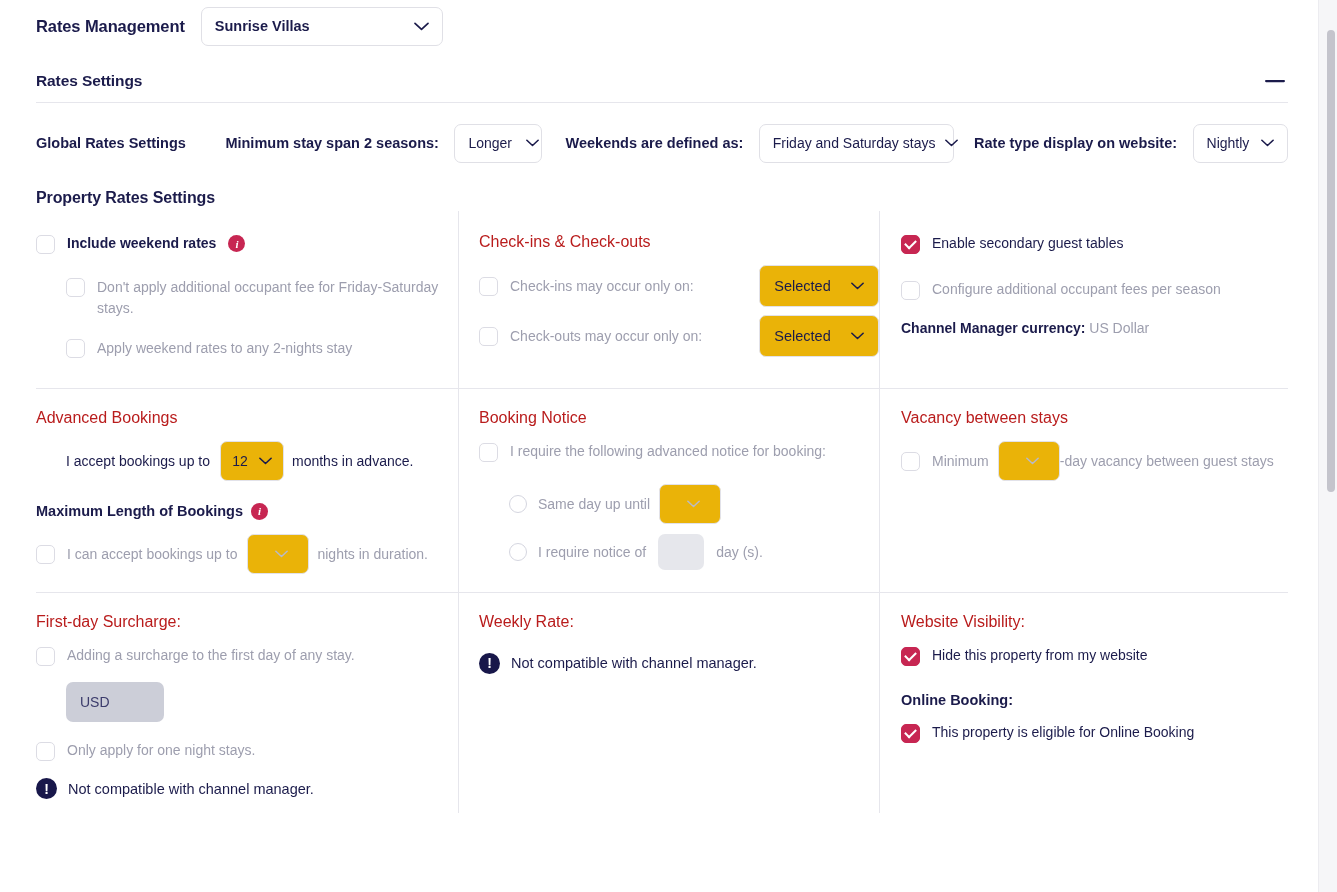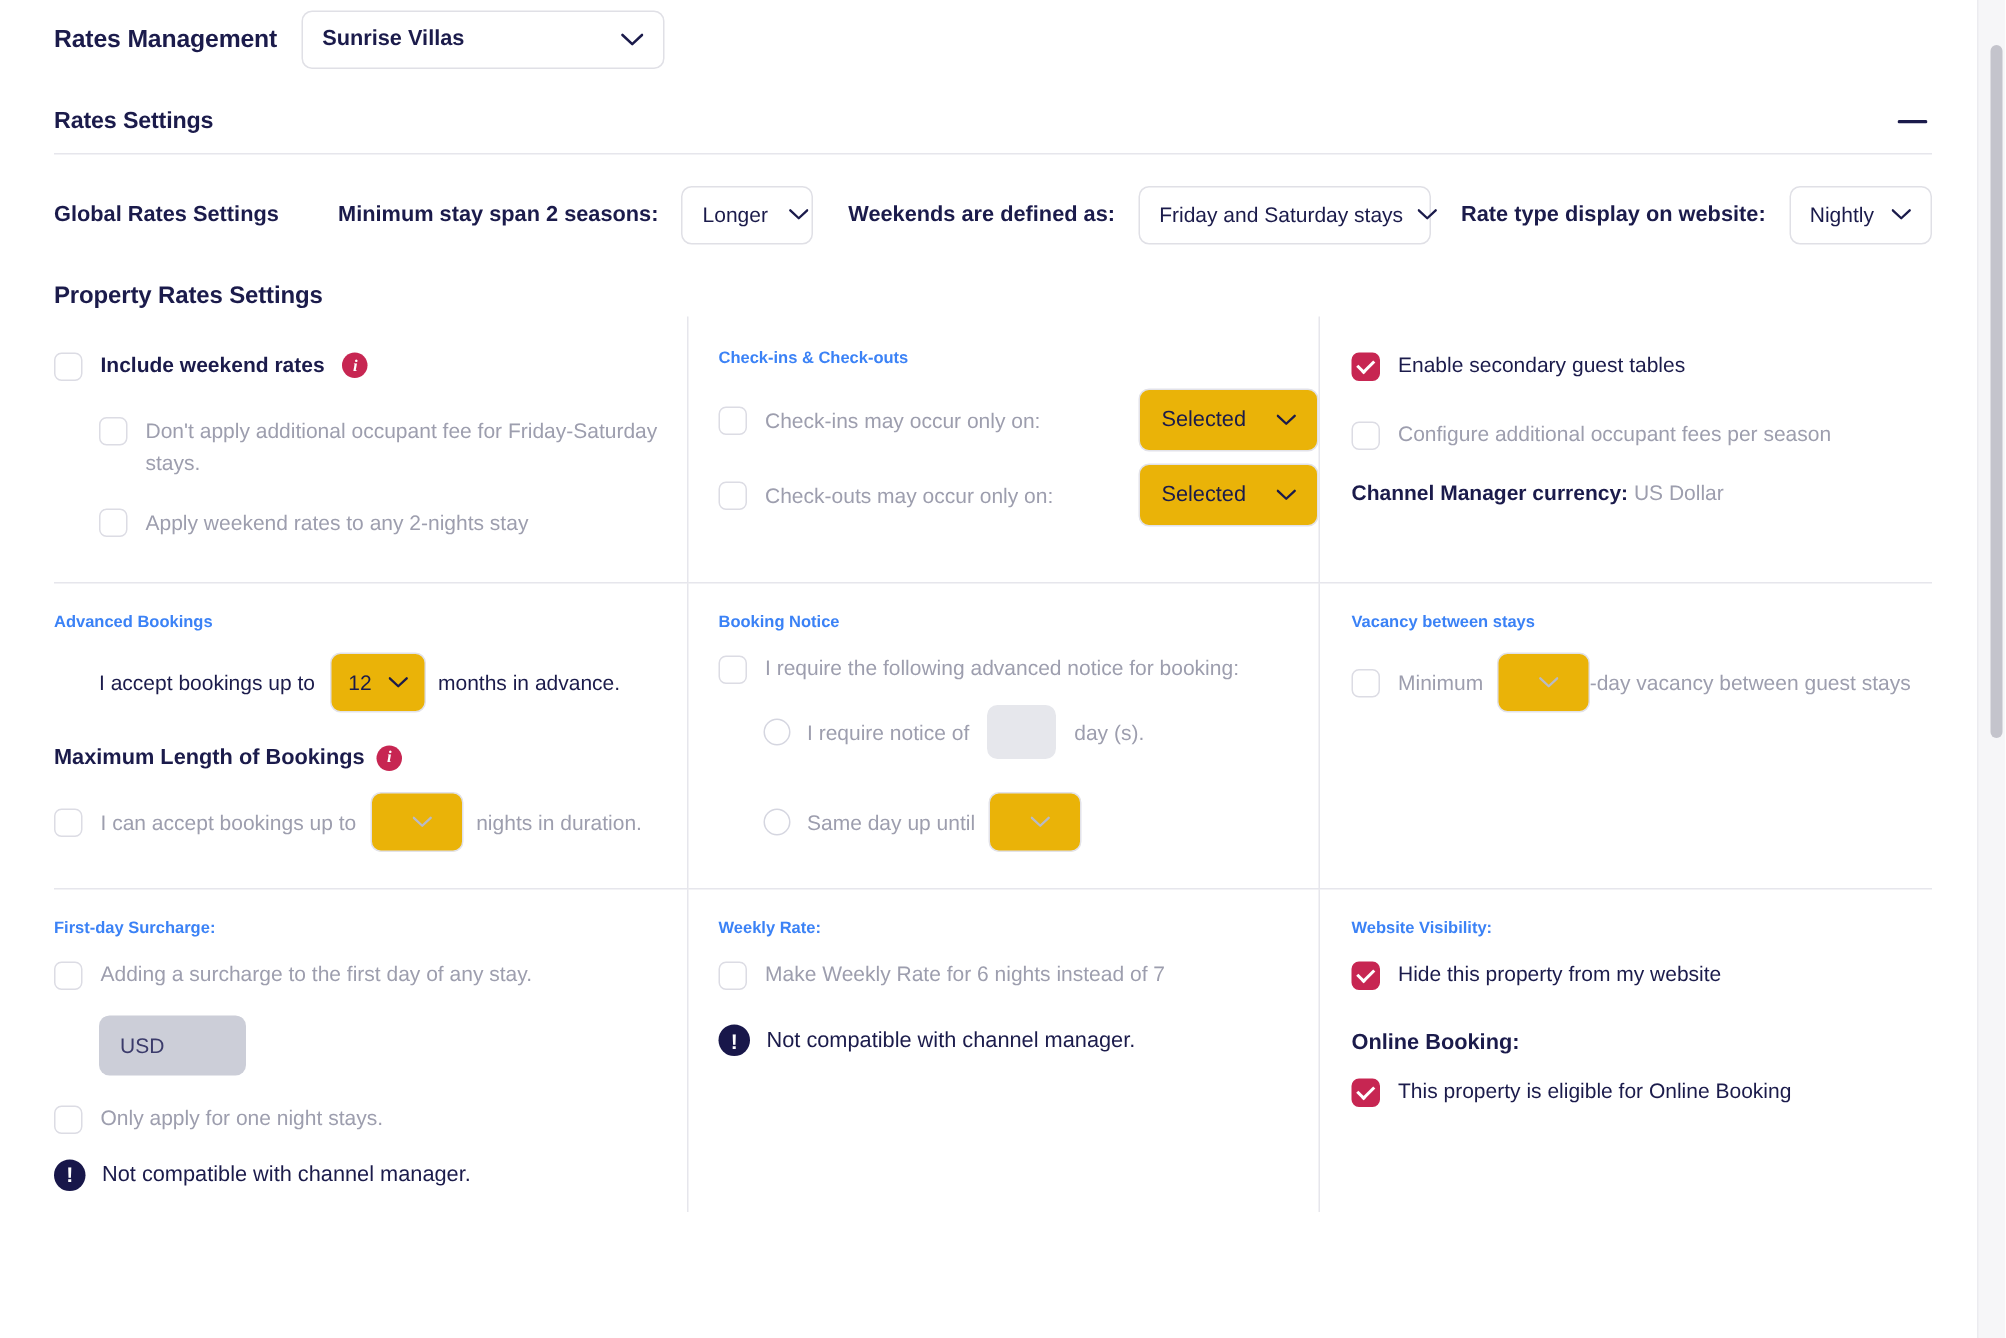--- a/index.html
+++ b/index.html
@@ -134,23 +134,23 @@
   }
   .cell {
     padding: 22px 0 14px 0;
     border-right: 1px solid #e6e6ec;
     border-bottom: 1px solid #e6e6ec;
   }
   .cell.c2 { padding-left: 20px; }
   .cell.c3 { padding-left: 21px; border-right: none; }
   .cell.lastrow { border-bottom: none; }
   .cell-title {
-    font-size: 11px;
-    font-weight: bold;
-    color: #3b82f6;
+    font-size: 16px;
+    font-weight: normal;
+    color: #b91c1c;
     margin-bottom: 14px;
     display: flex;
     align-items: center;
     gap: 8px;
   }
 
   
   .cbrow {
     display: flex;
     align-items: flex-start;
@@ -483,37 +483,37 @@
           <span class="txt" style="margin-left:8px;">nights in duration.</span>
         </div>
       </div>
 
       <div class="cell c2" style="padding-top:20px;">
         <div class="cell-title">Booking Notice</div>
         <div class="cbrow center">
           <div class="cb"></div>
           <div class="cb-label">I require the following advanced notice for booking:</div>
         </div>
-        <div class="inline" style="margin-left:30px;margin-bottom:0;">
-          <div class="radio" style="margin-right:11px;"></div>
-          <span class="txt" style="margin-right:12px;">I require notice of</span>
-          <input class="textbox" value="" style="">
-          <span class="txt" style="margin-left:12px;">day (s).</span>
-        </div>
         <div class="inline" style="margin-left:30px;margin-top:22px;margin-bottom:10px;">
           <div class="radio" style="margin-right:11px;"></div>
           <span class="txt" style="margin-right:9px;">Same day up until</span>
           <div class="sel-sm sel-blank" style="width:60px;">
             <span></span>
             <span class="chev" style="margin-left:0;">
               <svg width="13" height="8" viewBox="0 0 15 9">
                   <path d="M1 1.3 L7.5 7.4 L14 1.3" stroke="#b9bac6" stroke-width="1.8" fill="none" stroke-linecap="round" stroke-linejoin="round"></path>
                 </svg>
             </span>
           </div>
+        </div>
+        <div class="inline" style="margin-left:30px;margin-bottom:0;">
+          <div class="radio" style="margin-right:11px;"></div>
+          <span class="txt" style="margin-right:12px;">I require notice of</span>
+          <input class="textbox" value="" style="">
+          <span class="txt" style="margin-left:12px;">day (s).</span>
         </div>
       </div>
 
       <div class="cell c3" style="padding-top:20px;">
         <div class="cell-title">Vacancy between stays</div>
         <div class="inline" style="margin-bottom:0;">
           <div class="cb" style="margin-right:12px;"></div>
           <span class="txt" style="margin-right:9px;">Minimum</span>
           <div class="sel-sm sel-blank" style="width:58px;">
             <span></span>
@@ -541,24 +541,20 @@
           <div class="cb-label">Only apply for one night stays.</div>
         </div>
         <div class="warn-row">
           <div class="warn-icon">!</div>
           <div class="warn-text">Not compatible with channel manager.</div>
         </div>
       </div>
 
       <div class="cell c2 lastrow" style="padding-top:20px;">
         <div class="cell-title">Weekly Rate:</div>
-        <div class="cbrow center" style="margin-bottom:0;">
-          <div class="cb"></div>
-          <div class="cb-label">Make Weekly Rate for 6 nights instead of 7</div>
-        </div>
         <div class="warn-row" style="margin-top:22px;">
           <div class="warn-icon">!</div>
           <div class="warn-text">Not compatible with channel manager.</div>
         </div>
       </div>
 
       <div class="cell c3 lastrow" style="padding-top:20px;">
         <div class="cell-title">Website Visibility:</div>
         <div class="cbrow center" style="margin-bottom:0;">
           <div class="cb checked"></div>

